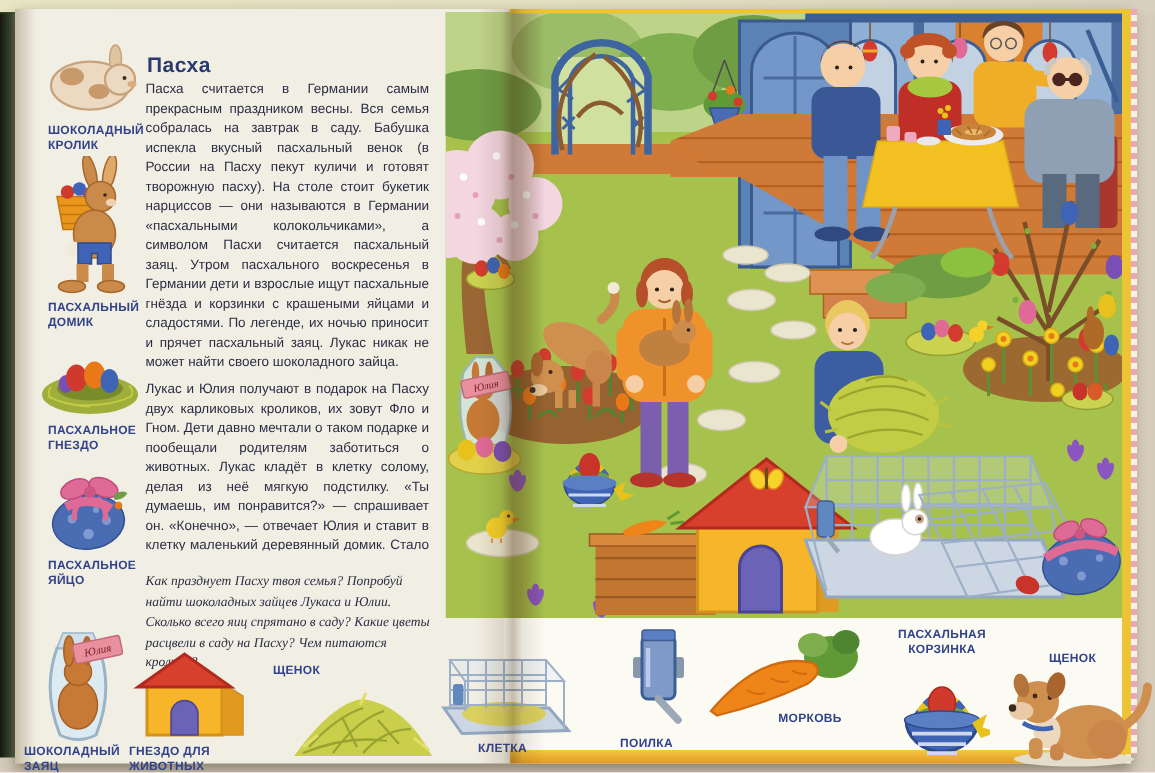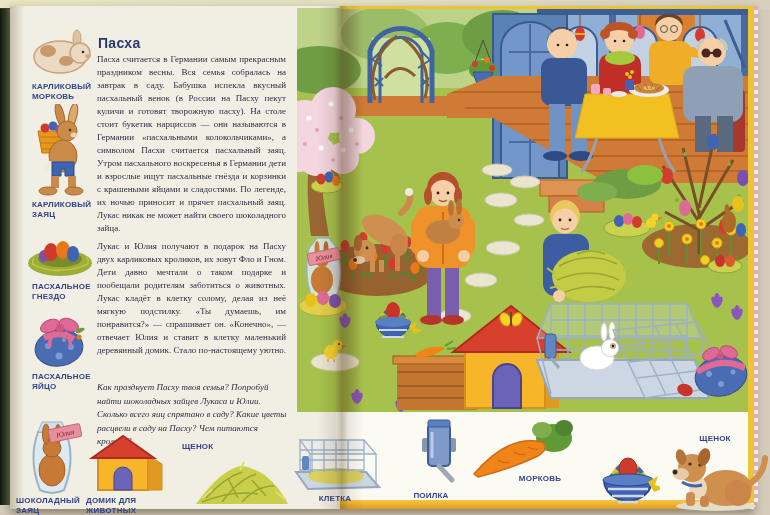--- a/index.html
+++ b/index.html
@@ -22,21 +22,21 @@
   .pink-trim{position:absolute;left:744px;top:0;width:4px;height:497px;z-index:7;
         background:repeating-linear-gradient(180deg,#e8a8b8 0 4px,#f6f1e6 4px 8px);}
   .yellow-top{position:absolute;left:330px;top:0;width:408px;height:3px;background:#eec437;z-index:7;}
   .orange-bottom{position:absolute;left:330px;top:494px;width:410px;height:9px;z-index:7;
         background:linear-gradient(180deg,#f5c83f,#e39b24);}
   .gutter{position:absolute;left:308px;top:0;width:46px;height:503px;z-index:40;pointer-events:none;
         background:linear-gradient(90deg,rgba(70,45,15,0) 0%,rgba(70,45,15,.13) 38%,rgba(70,45,15,.30) 52%,rgba(70,45,15,.10) 66%,rgba(70,45,15,0) 100%);}
   .title{position:absolute;left:88px;top:20px;z-index:10;font-size:14px;font-weight:bold;
         color:#2a3a70;letter-spacing:.3px;}
   .bodytext{position:absolute;left:87px;top:47px;width:189px;height:314px;overflow:hidden;z-index:10;
-        font-family:Liberation Serif, serif;font-size:9px;line-height:13px;color:#2c2e44;
+        font-family:Liberation Sans, sans-serif;font-size:9px;line-height:13px;color:#2c2e44;
         text-align:justify;}
   .bodytext p{margin:0 0 5px 0;}
   .questions{position:absolute;left:87px;top:366px;width:192px;z-index:10;
         font-family:"Liberation Serif",serif;font-style:italic;font-size:9px;line-height:13.5px;
         color:#2c2e44;}
   .side-item,.vocab-item{position:absolute;z-index:12;}
   .lbl{position:absolute;font-size:8px;line-height:9.5px;font-weight:bold;color:#33438a;
         letter-spacing:.2px;z-index:12;}
   .lbl.c{text-align:center;}
   svg{display:block;}
@@ -69,21 +69,21 @@
       <svg width="64" height="52" viewBox="0 0 64 52">
         <ellipse cx="30" cy="31" rx="26" ry="16" fill="#ecd9c2" stroke="#c7a27a" stroke-width="1.5"></ellipse>
         <ellipse cx="18" cy="25" rx="8" ry="6" fill="#c8996a"></ellipse>
           <ellipse cx="36" cy="35" rx="7" ry="5" fill="#c8996a"></ellipse>
         <ellipse cx="47" cy="13" rx="4" ry="9" fill="#dfc4a0" stroke="#c7a27a"></ellipse>
         <circle cx="50" cy="27" r="10" fill="#ecd9c2" stroke="#c7a27a" stroke-width="1.5"></circle>
         <circle cx="53" cy="26" r="1.3" fill="#3a2a1e"></circle>
           <ellipse cx="58" cy="30" rx="3" ry="2" fill="#d8ac80"></ellipse>
       </svg>
     </div>
-    <div class="lbl" style="left:22px;top:76px;width:72px">КАРЛИКОВЫЙ МОРКОВЬ</div>
+    <div class="lbl" style="left:22px;top:76px;width:72px">ШОКОЛАДНЫЙ КРОЛИК</div>
 
     <div class="side-item" style="left:20px;top:98px">
       <svg width="66" height="92" viewBox="0 0 66 92">
         <ellipse cx="30" cy="11" rx="4" ry="12" fill="#c98a4a" stroke="#a5672c" transform="rotate(-14 30 11)"></ellipse>
         <ellipse cx="43" cy="11" rx="4" ry="12" fill="#e0a96c" stroke="#a5672c" transform="rotate(12 43 11)"></ellipse>
         <polygon points="8,27 34,27 31,49 12,49" fill="#e8971c" stroke="#c2760e"></polygon>
         <path d="M10,33 h22 M10,39 h21 M11,45 h19" stroke="#c2760e" stroke-width="1" fill="none"></path>
         <circle cx="15" cy="24" r="4.5" fill="#cf3a2c"></circle>
           <circle cx="23" cy="22" r="4.5" fill="#3f63b5"></circle>
           <circle cx="29" cy="25" r="4" fill="#7a4fb5"></circle>
@@ -92,21 +92,21 @@
           <ellipse cx="44" cy="31" rx="3.5" ry="2.5" fill="#ecd2b0"></ellipse>
         <ellipse cx="33" cy="52" rx="14" ry="16" fill="#c98a4a" stroke="#a5672c"></ellipse>
         <circle cx="19" cy="62" r="5" fill="#f2ead8"></circle>
         <path d="M22,58 h22 v14 h-9 v-7 h-4 v7 h-9 z" fill="#3f63b5" stroke="#2c4a8c"></path>
         <rect x="21" y="72" width="8" height="12" fill="#c98a4a"></rect>
           <rect x="38" y="72" width="8" height="12" fill="#c98a4a"></rect>
         <ellipse cx="18" cy="87" rx="9" ry="4" fill="#c98a4a" stroke="#a5672c"></ellipse>
         <ellipse cx="44" cy="87" rx="9" ry="4" fill="#c98a4a" stroke="#a5672c"></ellipse>
       </svg>
     </div>
-    <div class="lbl" style="left:22px;top:194px;width:74px">КАРЛИКОВЫЙ ЗАЯЦ</div>
+    <div class="lbl" style="left:22px;top:194px;width:74px">ПАСХАЛЬНЫЙ ДОМИК</div>
 
     <div class="side-item" style="left:14px;top:232px">
       <svg width="72" height="40" viewBox="0 0 72 40">
         <ellipse cx="36" cy="25" rx="32" ry="13" fill="#9fae3a"></ellipse>
         <ellipse cx="36" cy="21" rx="22" ry="8" fill="#7a8c2a"></ellipse>
         <path d="M8,26 q10,6 28,7 M30,32 q20,1 34,-6 M10,20 q-3,4 0,8 M62,19 q4,4 1,8" stroke="#c3cc45" stroke-width="1.2" fill="none"></path>
         <ellipse cx="20" cy="18" rx="5" ry="6" fill="#7a4fb5"></ellipse>
         <ellipse cx="27" cy="14" rx="7" ry="9" fill="#cf3a2c"></ellipse>
         <ellipse cx="39" cy="12" rx="7" ry="9" fill="#e87818"></ellipse>
         <ellipse cx="49" cy="16" rx="6" ry="8" fill="#3f63b5"></ellipse>
@@ -607,21 +607,21 @@
 
     <div class="vocab-item" style="left:74px;top:428px">
       <svg width="86" height="58" viewBox="0 0 86 58">
         <rect x="14" y="22" width="50" height="34" fill="#f7b62a" stroke="#d2921c" stroke-width="2"></rect>
         <polygon points="64,22 78,30 78,56 64,56" fill="#e09a20" stroke="#d2921c"></polygon>
         <polygon points="8,24 39,2 70,24" fill="#d8402e" stroke="#b02a1e" stroke-width="2"></polygon>
         <polygon points="70,24 78,30 47,8 39,2" fill="#b83224"></polygon>
         <path d="M30,56 v-14 a9,9 0 0 1 18,0 v14 z" fill="#6a63b8" stroke="#4a4390"></path>
       </svg>
     </div>
-    <div class="lbl" style="left:76px;top:490px;width:92px">ДОМИК ДЛЯ ЖИВОТНЫХ</div>
+    <div class="lbl" style="left:76px;top:490px;width:92px">ГНЕЗДО ДЛЯ ЖИВОТНЫХ</div>
 
     <div class="lbl" style="left:172px;top:436px;width:56px">ЩЕНОК</div>
     <div class="vocab-item" style="left:182px;top:444px">
       <svg width="100" height="58" viewBox="0 0 100 58">
         <path d="M4,54 Q30,18 50,16 Q78,20 96,54 Z" fill="#c9cf4a"></path>
         <path d="M14,48 q18,-20 36,-26 M30,52 q16,-22 34,-28 M50,52 q14,-16 32,-16 M10,52 q30,-12 56,-8 M60,30 l14,16 M36,28 l10,20" stroke="#98a332" stroke-width="1.5" fill="none"></path>
         <path d="M20,40 l-10,8 M84,42 l10,8 M48,20 l4,-8" stroke="#e3de6a" stroke-width="2"></path>
       </svg>
     </div>
 
@@ -654,20 +654,21 @@
       <svg width="110" height="66" viewBox="0 0 110 66">
         <ellipse cx="86" cy="22" rx="18" ry="14" fill="#5f9a34"></ellipse>
         <ellipse cx="74" cy="14" rx="10" ry="8" fill="#7fae4e"></ellipse>
           <ellipse cx="96" cy="12" rx="9" ry="8" fill="#4f8430"></ellipse>
         <path d="M6,58 Q40,18 74,26 Q82,32 70,40 Q40,54 10,61 Z" fill="#ef8418" stroke="#d06a10" stroke-width="1.5"></path>
         <path d="M30,44 q6,4 12,2 M46,36 q6,4 12,2 M60,31 q5,3 10,2" stroke="#d06a10" stroke-width="1.2" fill="none"></path>
       </svg>
     </div>
     <div class="lbl c" style="left:495px;top:468px;width:70px">МОРКОВЬ</div>
 
+    <div class="lbl c" style="left:570px;top:412px;width:96px">ПАСХАЛЬНАЯ КОРЗИНКА</div>
     <div class="vocab-item" style="left:586px;top:440px">
       <svg width="64" height="63" viewBox="0 0 64 63">
         <path d="M14,34 Q32,2 50,34" stroke="#e8c21c" stroke-width="5" fill="none"></path>
         <path d="M14,34 Q32,2 50,34" stroke="#3f63b5" stroke-width="5" fill="none" stroke-dasharray="6 6"></path>
         <ellipse cx="32" cy="30" rx="16" ry="5" fill="#6f9d44"></ellipse>
         <ellipse cx="32" cy="23" rx="9" ry="11" fill="#cf3a2c" stroke="#a82a1c"></ellipse>
         <path d="M8,34 a24,21 0 0 0 48,0 z" fill="#3f63b5" stroke="#2c4a8c" stroke-width="2"></path>
         <path d="M12,43 h40 M16,50 h32 M22,56 h20" stroke="#cfd9ec" stroke-width="2.5"></path>
         <ellipse cx="32" cy="34" rx="25" ry="6" fill="#5a7fc4" stroke="#2c4a8c"></ellipse>
         <path d="M52,36 l10,-6 l-3,9 l10,3 l-11,4 z" fill="#e8c21c"></path>

